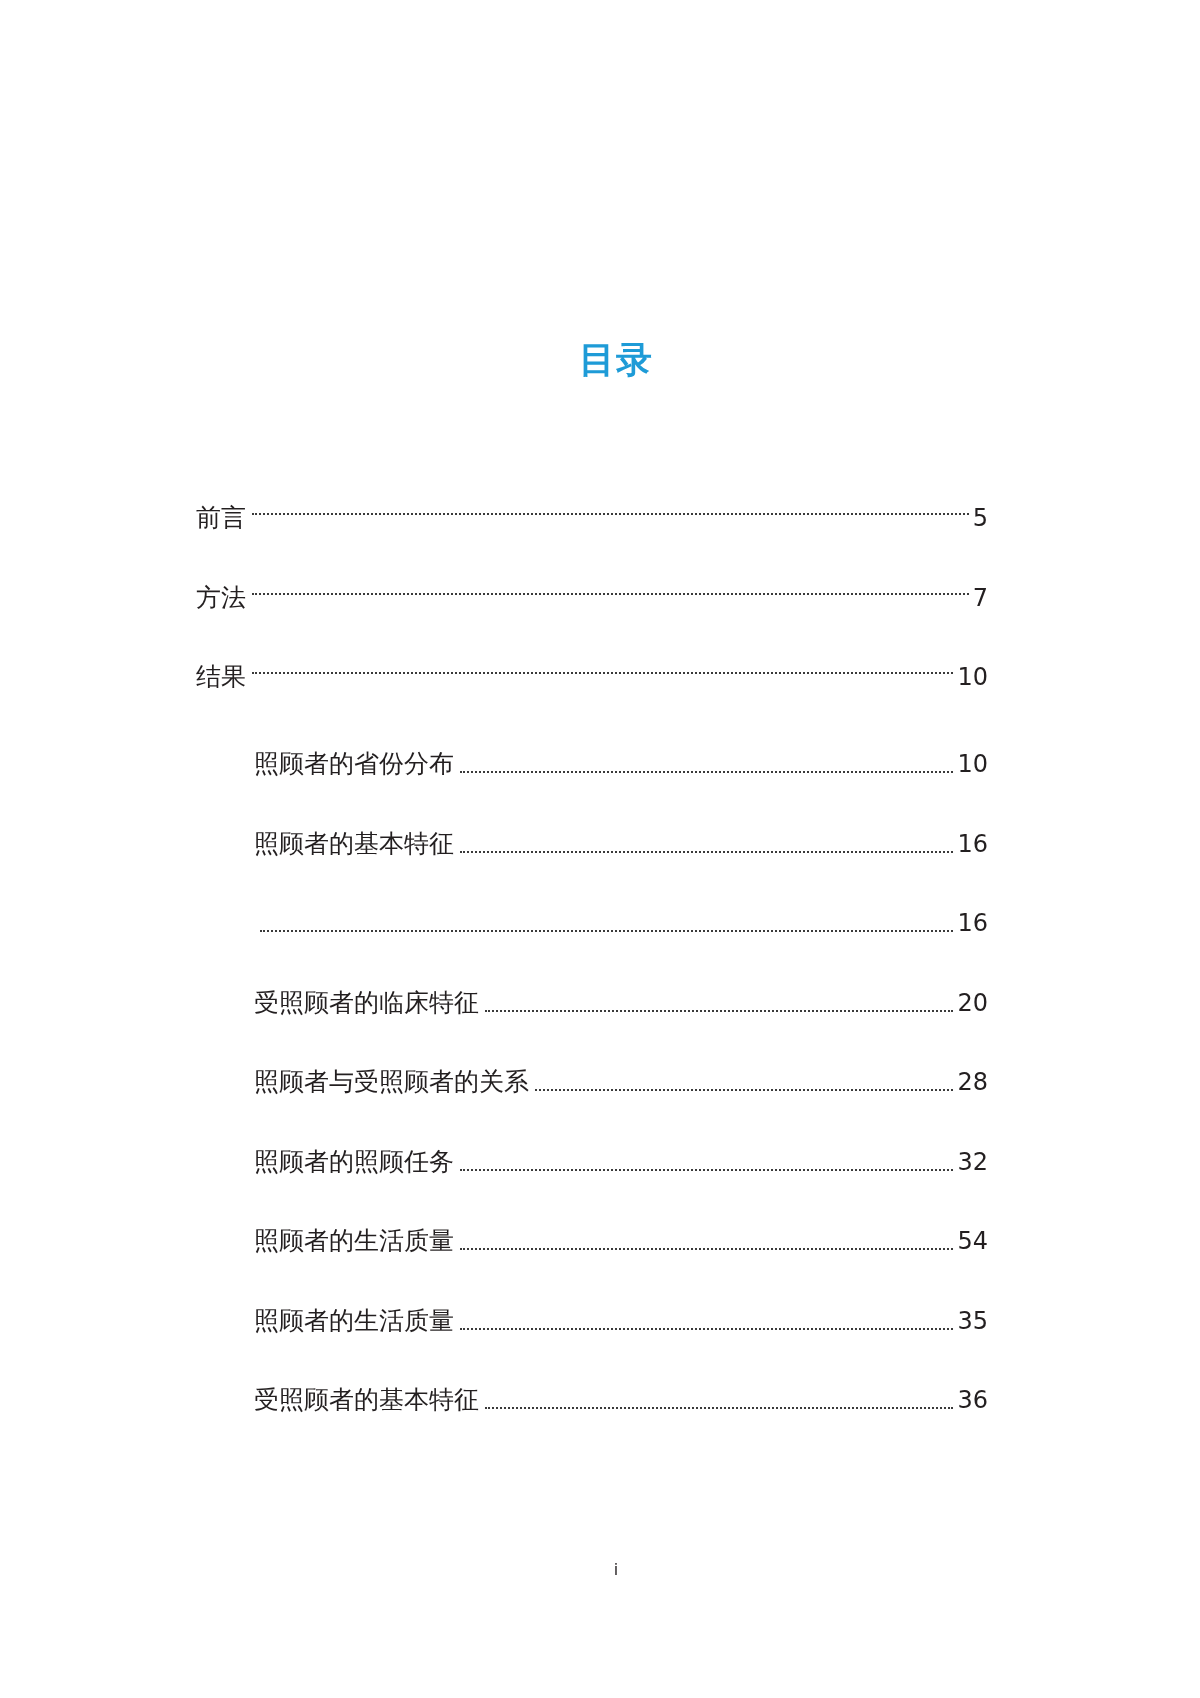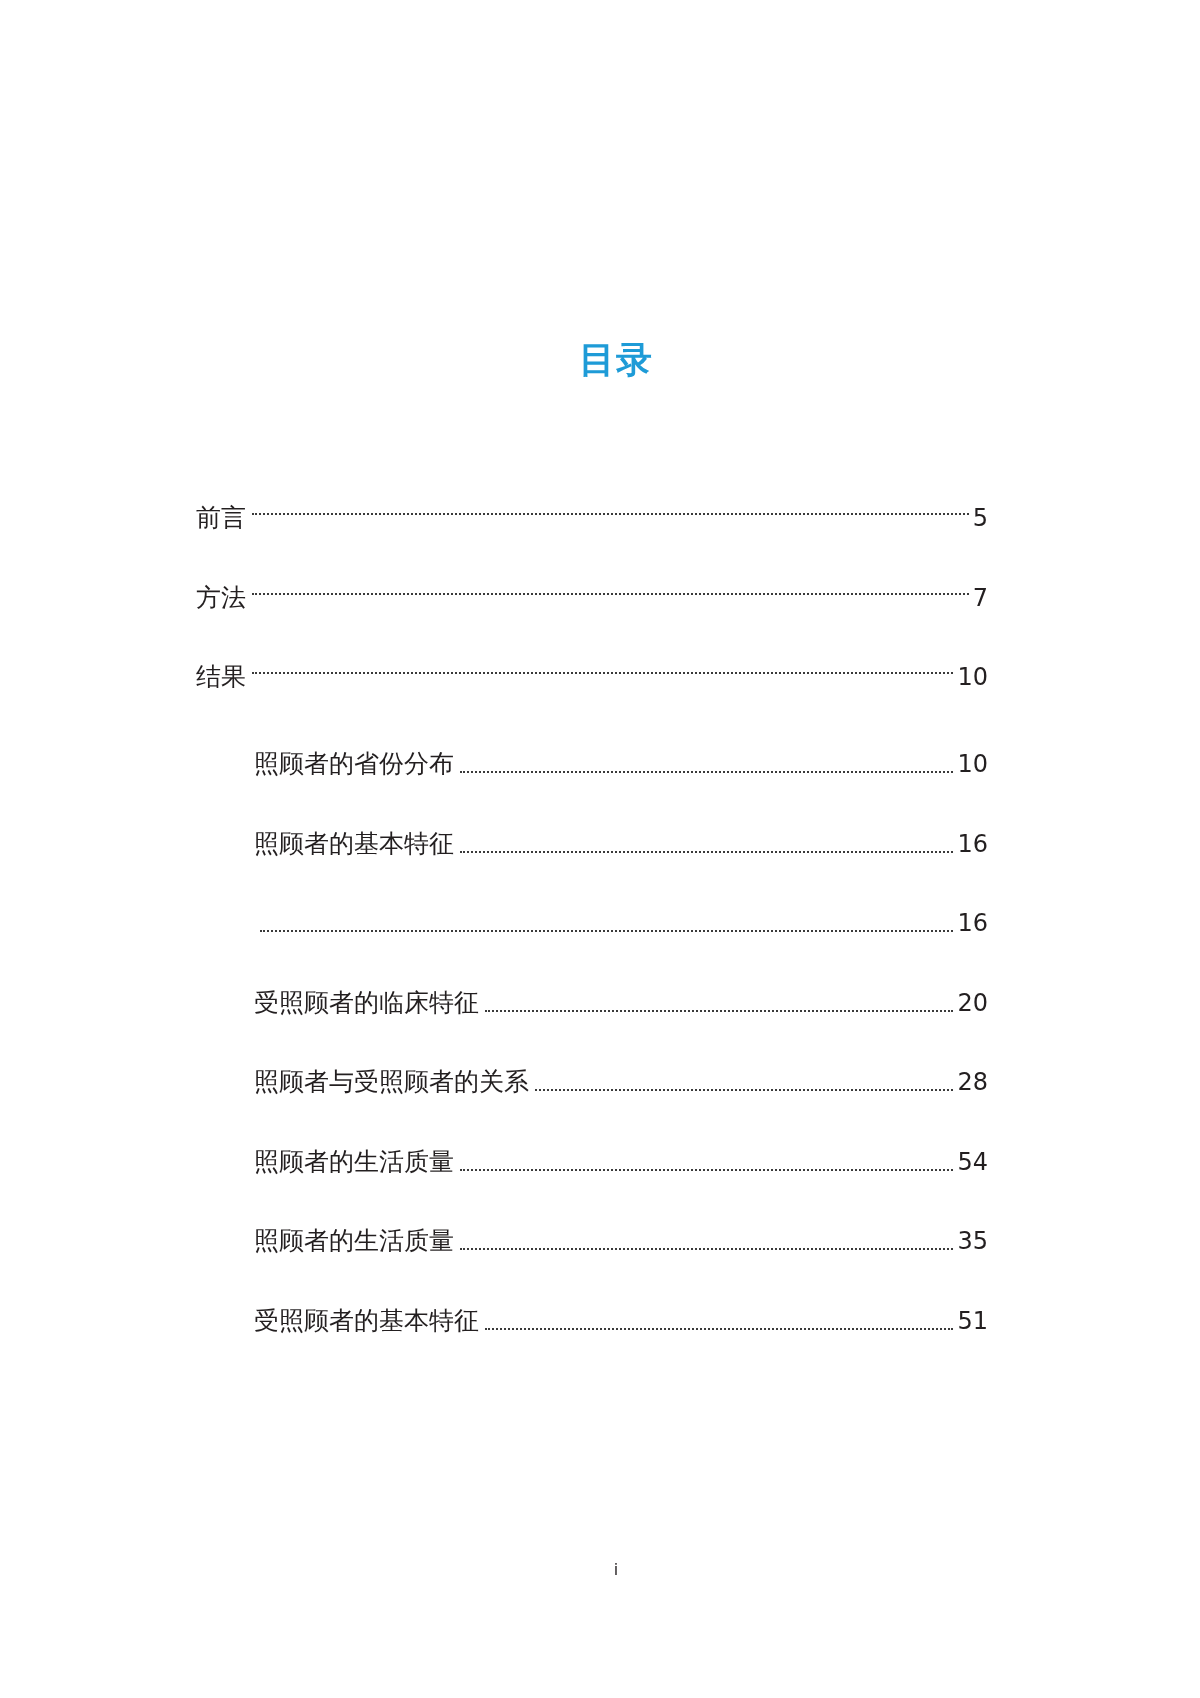--- a/index.html
+++ b/index.html
@@ -131,31 +131,36 @@
       <span class="toc-label">受照顾者的临床特征</span>
       <span class="toc-leader"></span>
       <span class="toc-page">20</span>
     </li>
     <li class="toc-entry level-2">
       <span class="toc-label">照顾者与受照顾者的关系</span>
       <span class="toc-leader"></span>
       <span class="toc-page">28</span>
     </li>
     <li class="toc-entry level-2">
+      <span class="toc-label">照顾者的照顾任务</span>
+      <span class="toc-leader"></span>
+      <span class="toc-page">32</span>
+    </li>
+    <li class="toc-entry level-2">
       <span class="toc-label">照顾者的生活质量</span>
       <span class="toc-leader"></span>
       <span class="toc-page">54</span>
     </li>
     <li class="toc-entry level-2">
       <span class="toc-label">照顾者的生活质量</span>
       <span class="toc-leader"></span>
       <span class="toc-page">35</span>
     </li>
     <li class="toc-entry level-2">
       <span class="toc-label">受照顾者的基本特征</span>
       <span class="toc-leader"></span>
-      <span class="toc-page">51</span>
+      <span class="toc-page">36</span>
     </li>
   </ul>
 
   <div class="page-number">i</div>
 
 </div>
 
 </body></html>

